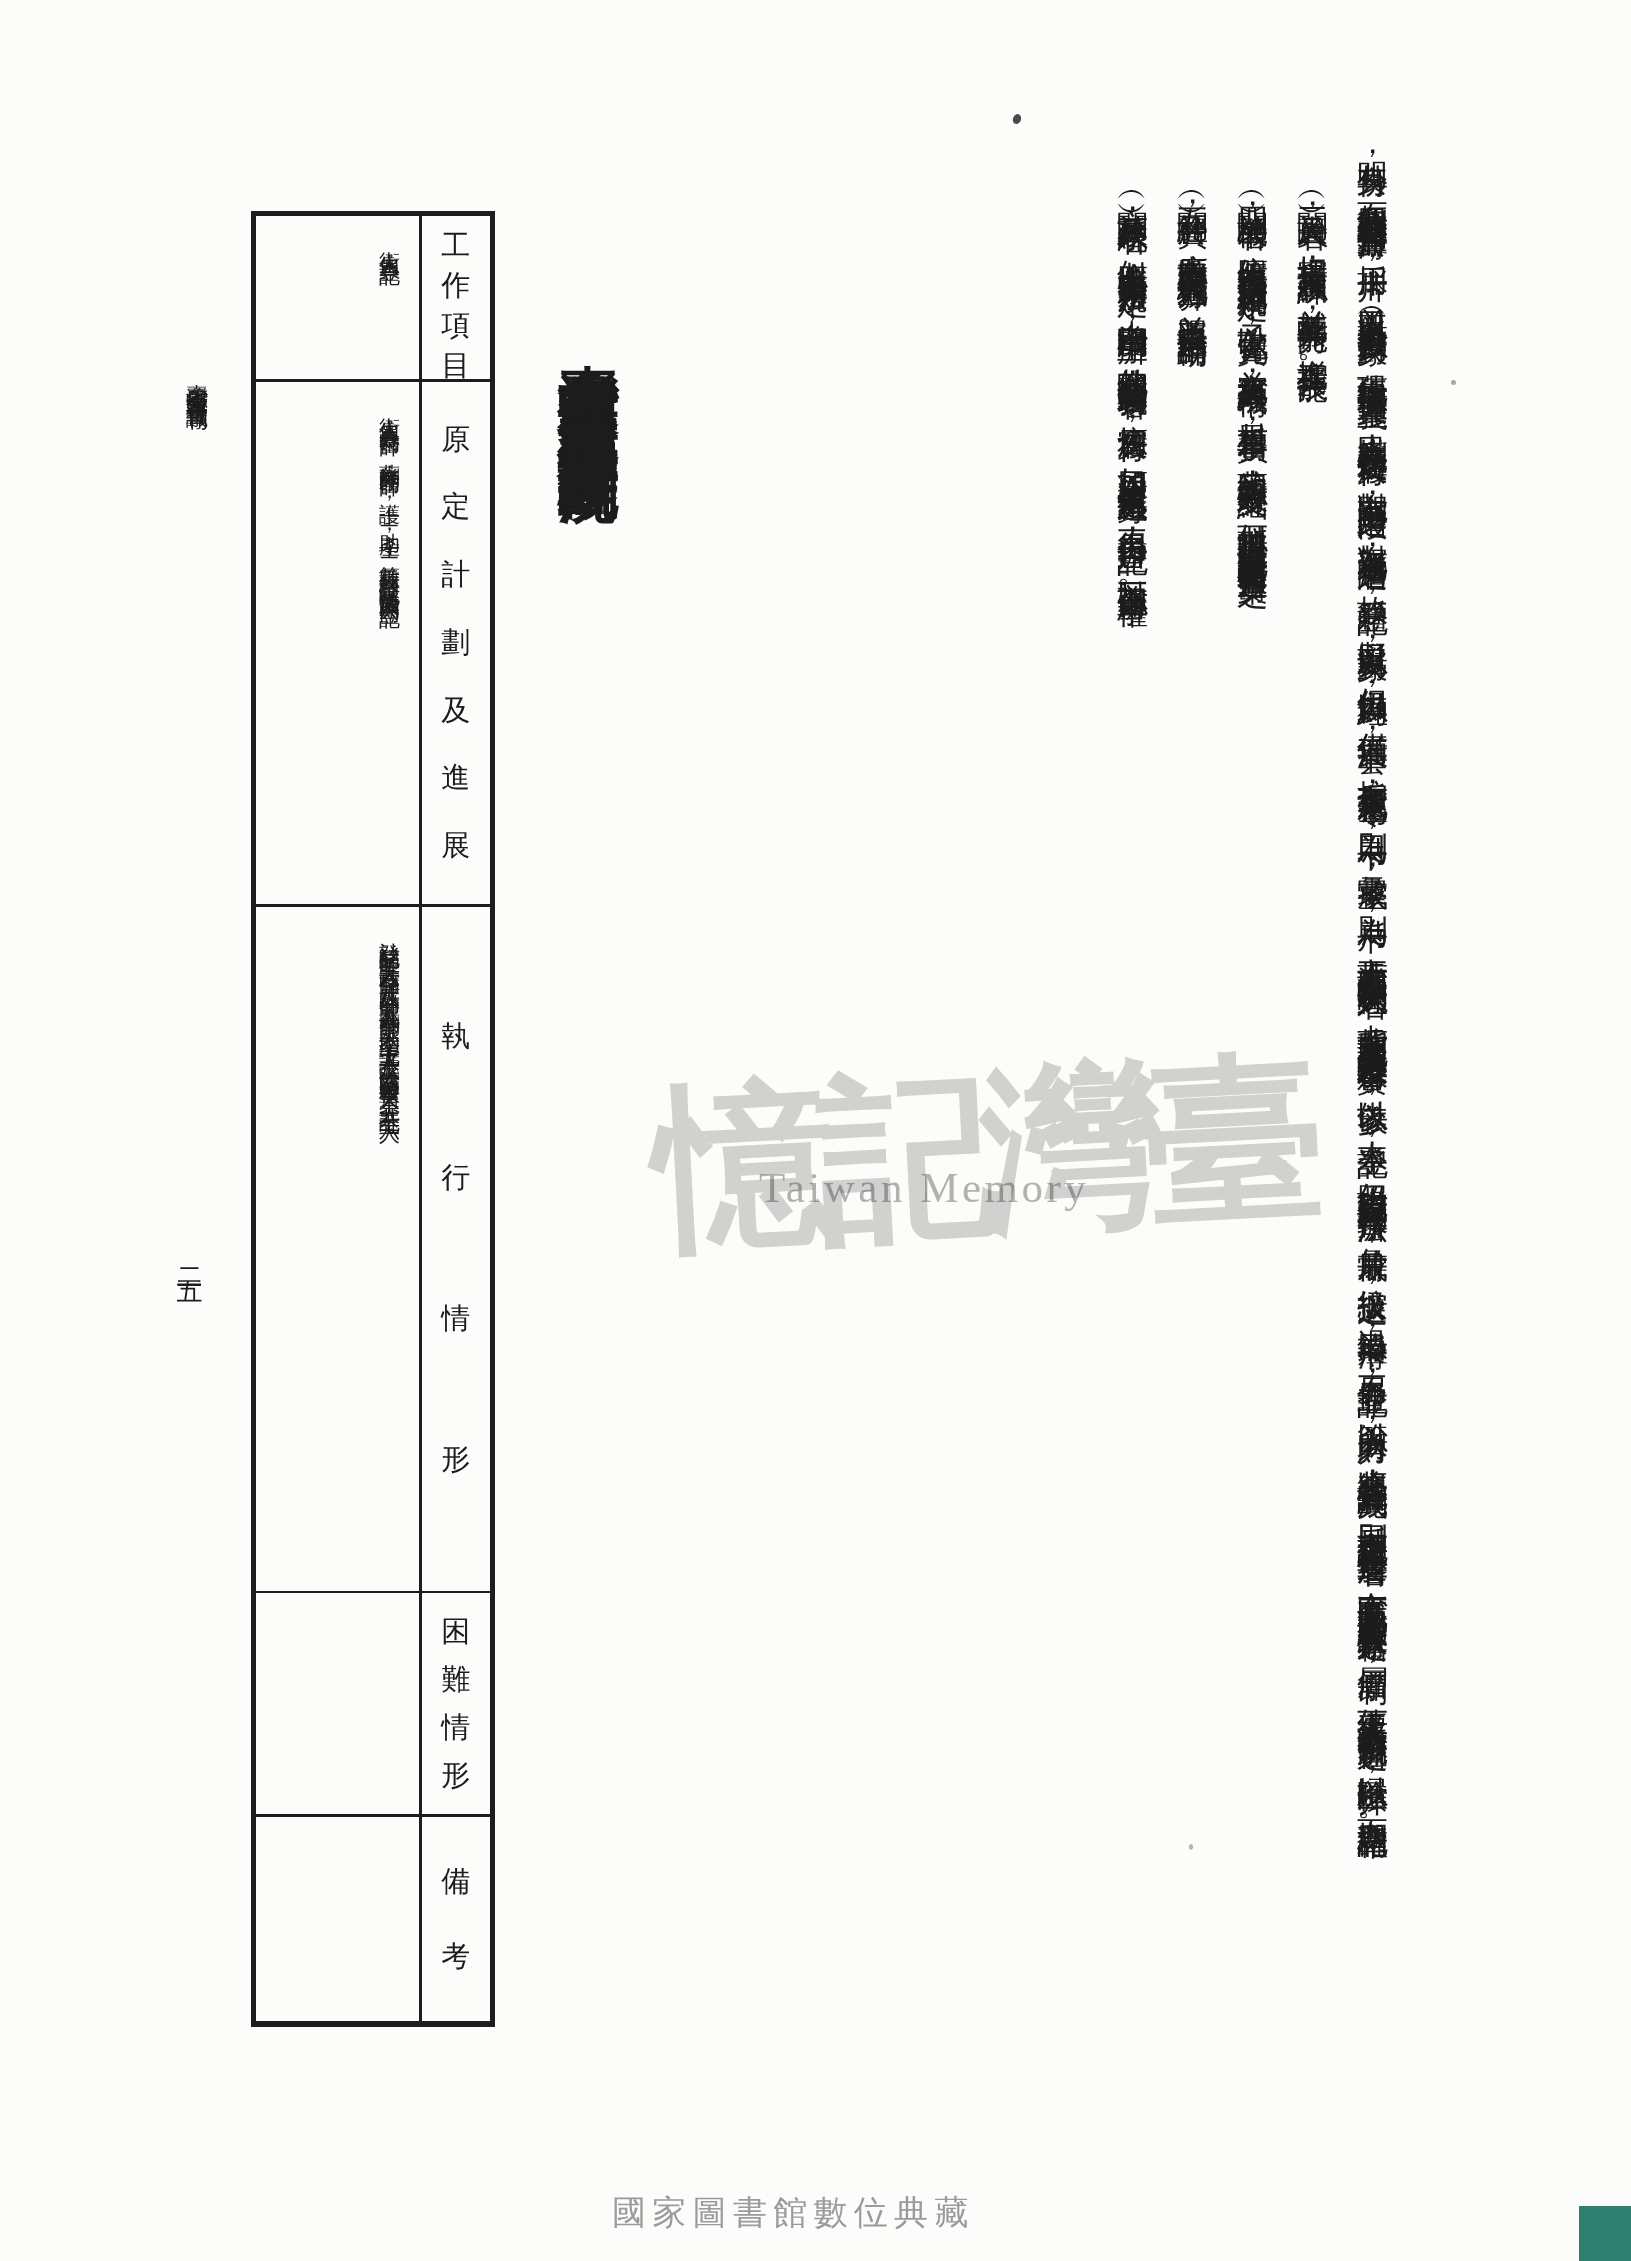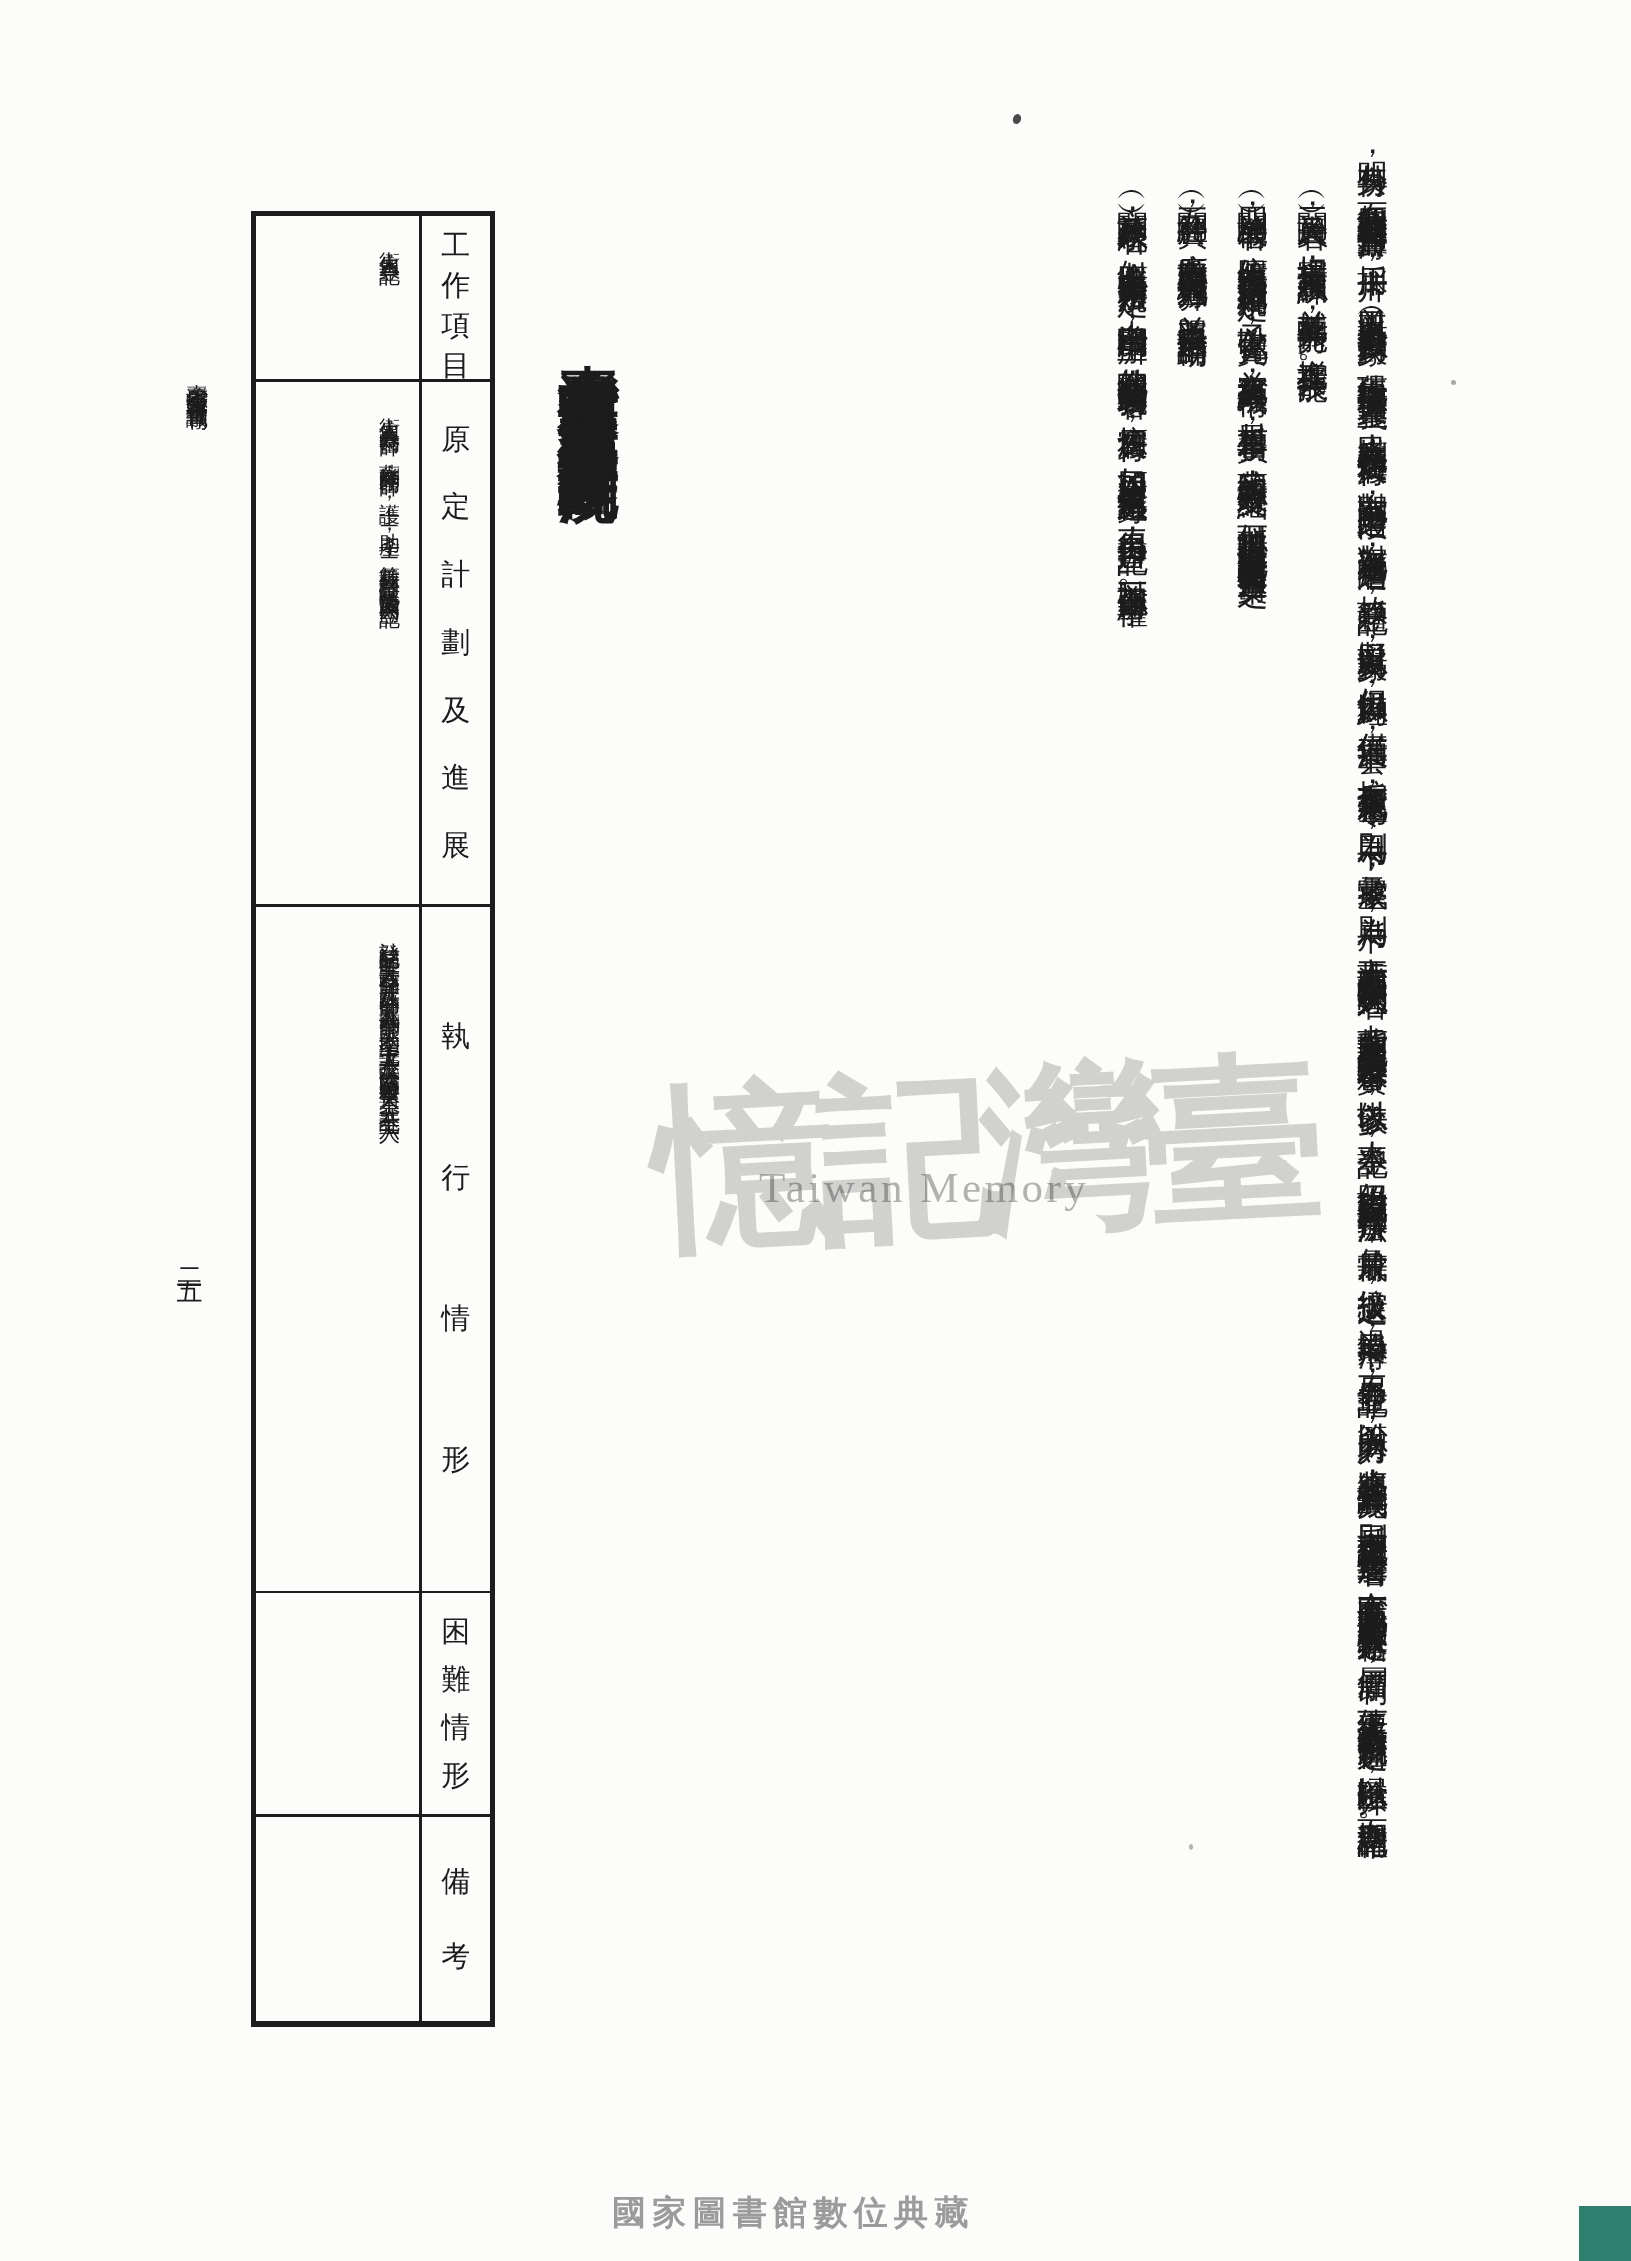--- a/index.html
+++ b/index.html
@@ -102,21 +102,21 @@
     mix-blend-mode:multiply;
     white-space:nowrap;
   }
   
   .footer-caption{
     position:absolute;
     left:612px;top:2190px;
     font-size:34px;
     letter-spacing:6.3px;
     color:#9b9b9b;
-    font-weight:bold;
+    font-weight:normal;
     white-space:nowrap;
   }
   .corner-stamp{
     position:absolute;
     left:1579px;top:2206px;
     width:52px;height:56px;
     background:#2e7f6e;
   }
   
   .speck{

